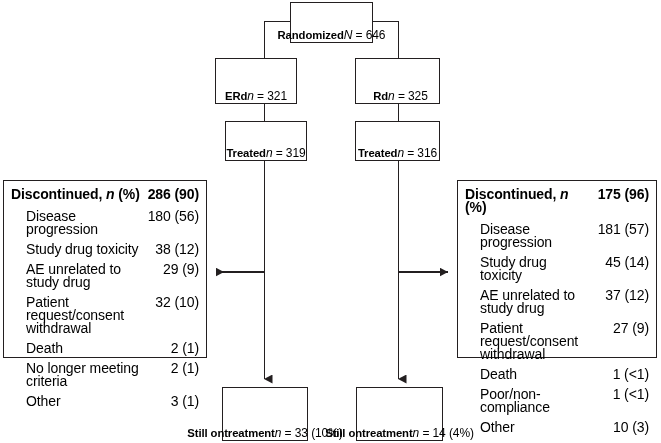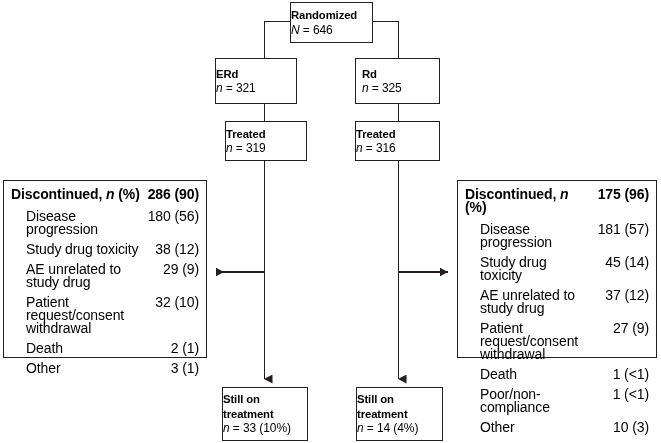--- a/index.html
+++ b/index.html
@@ -25,22 +25,22 @@
     top: 0;
     width: 661px;
     height: 443px;
   }
   .node {
     position: absolute;
     box-sizing: border-box;
     border: 1.4px solid #231f20;
     background: #ffffff;
     display: flex;
-    flex-direction: column;
-    align-items: flex-start;
+    flex-direction: row;
+    align-items: flex-end;
     justify-content: center;
     z-index: 2;
   }
   .node .ttl {
     font-weight: bold;
     font-size: 11.3px;
     line-height: 14.5px;
     letter-spacing: -0.1px;
     white-space: nowrap;
   }
@@ -188,20 +188,24 @@
         </tr>
         <tr>
           <td class="lbl">Patient request/consent withdrawal</td>
           <td class="val">32 (10)</td>
         </tr>
         <tr>
           <td class="lbl">Death</td>
           <td class="val">2 (1)</td>
         </tr>
         <tr>
+          <td class="lbl">No longer meeting criteria</td>
+          <td class="val">2 (1)</td>
+        </tr>
+        <tr>
           <td class="lbl">Other</td>
           <td class="val">3 (1)</td>
         </tr>
       </tbody>
     </table>
   </div>
 
   <div class="panel" id="panel-right">
     <table>
       <tbody>

